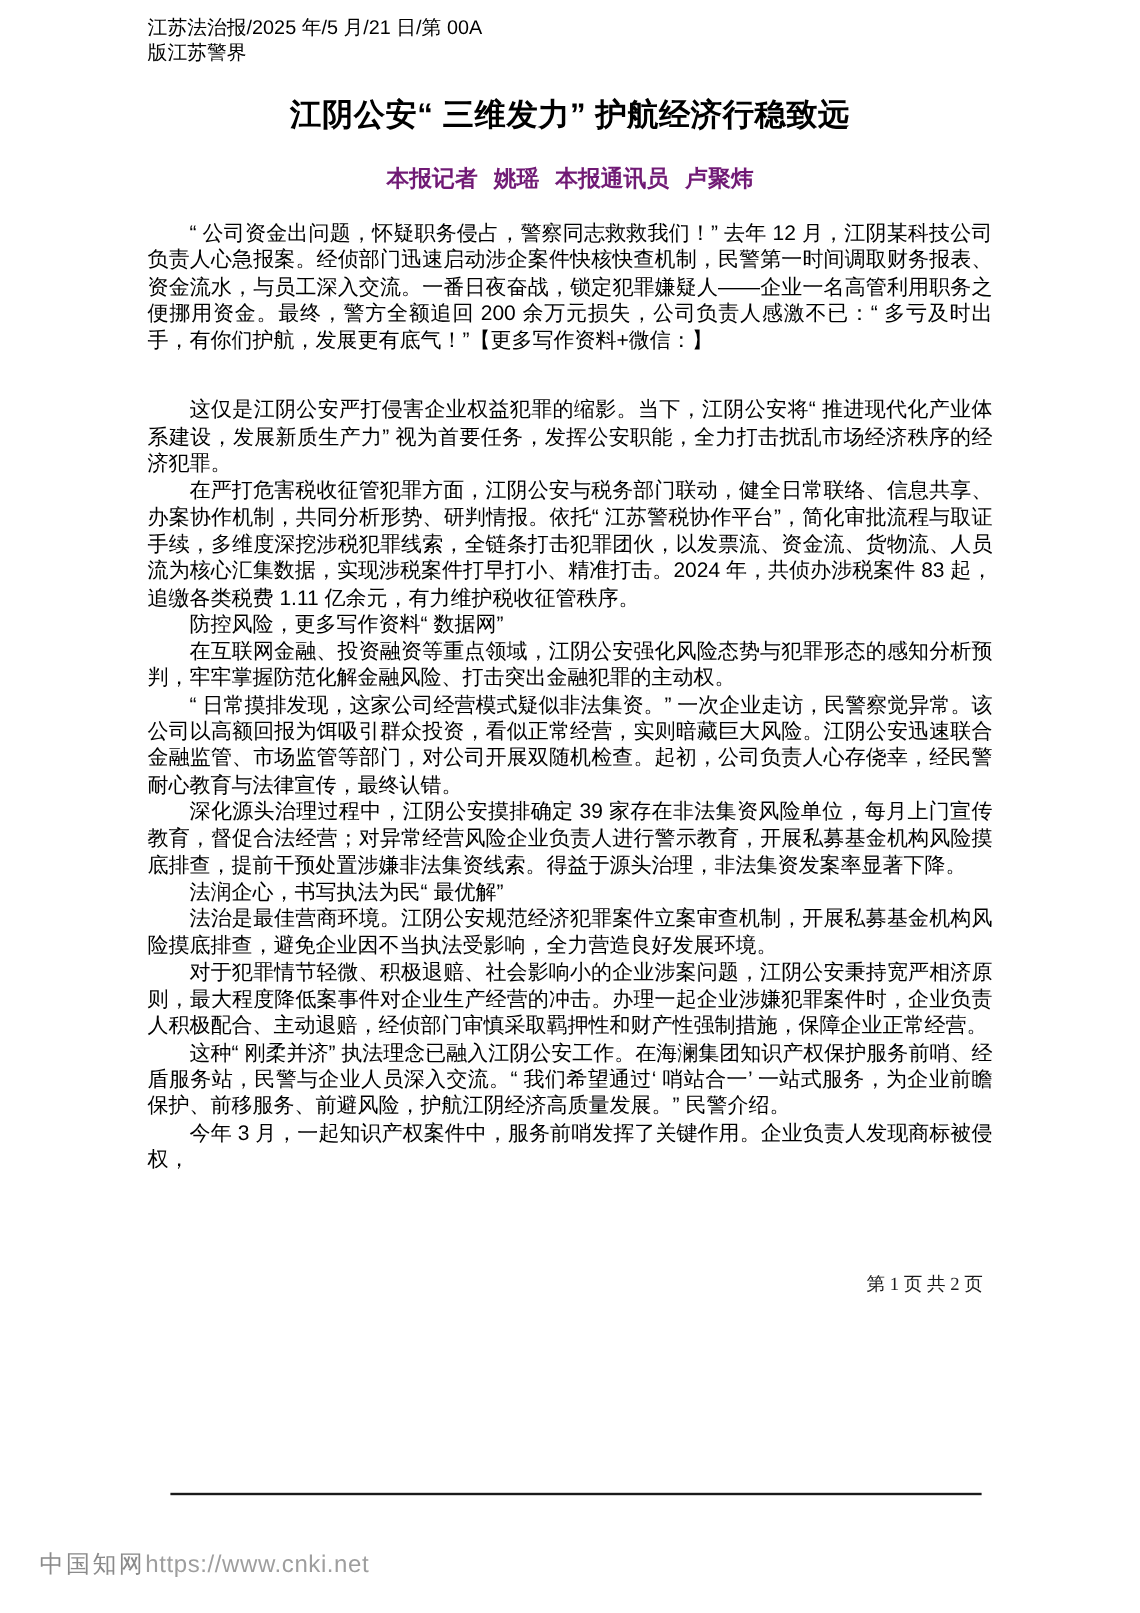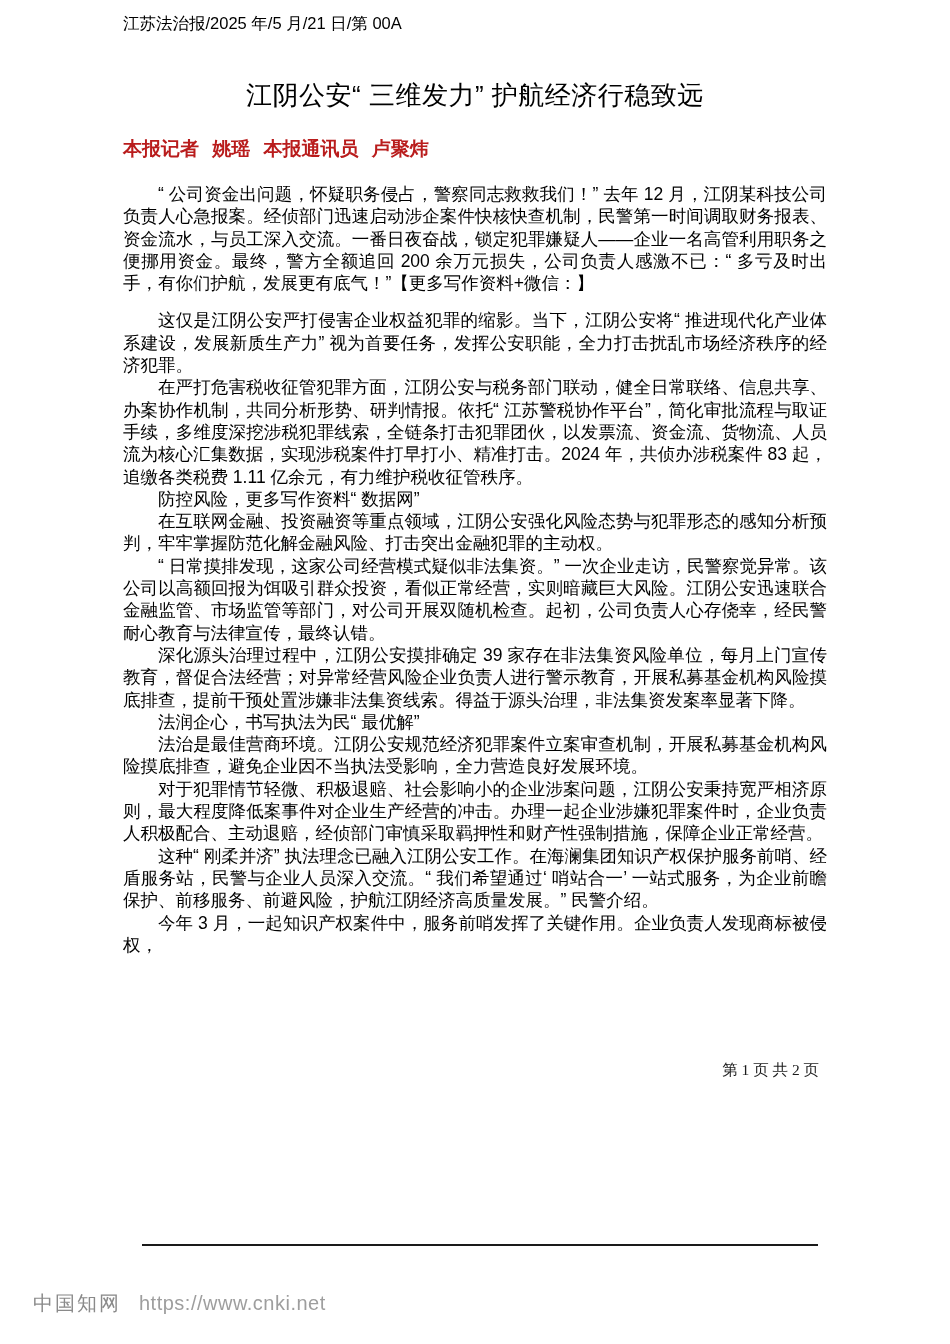--- a/index.html
+++ b/index.html
@@ -22,47 +22,47 @@
     line-height: 21px;
     color: #000000;
   }
   .article-title {
     position: absolute;
     left: 123px;
     top: 78px;
     width: 704px;
     text-align: center;
     font-size: 26px;
-    font-weight: normal;
+    font-weight: bold;
     letter-spacing: 0.5px;
     color: #000000;
   }
   .article-byline {
     position: absolute;
     left: 123px;
     top: 136px;
     width: 704px;
-    text-align: left;
+    text-align: center;
     font-size: 19px;
     font-weight: bold;
     word-spacing: 8px;
-    color: #b91c1c;
+    color: #701a75;
   }
   .article-body {
     position: absolute;
     left: 123px;
     top: 183px;
     width: 704px;
     font-size: 17.5px;
     line-height: 22.3px;
     text-align: justify;
     color: #000000;
   }
   .para { text-indent: 2em; margin: 0; }
-  .para.gap-after { margin-bottom: 15px; }
+  .para.gap-after { margin-bottom: 36px; }
   .page-footer {
     position: absolute;
     top: 1060px;
     left: 123px;
     width: 696px;
     text-align: right;
     font-family: "Liberation Serif", "DejaVu Serif", serif;
     font-size: 15.5px;
     color: #1a1a1a;
   }
@@ -73,41 +73,41 @@
     width: 676px;
     height: 2px;
     background: #1a1a1a;
   }
   .watermark {
     position: absolute;
     left: 33px;
     top: 1290px;
     display: flex;
     align-items: baseline;
-    gap: 18px;
   }
   .wm-brand {
     font-size: 20px;
     color: #8a8a8a;
     letter-spacing: 2px;
     font-weight: 500;
   }
   .wm-url {
     font-size: 20px;
     color: #9e9e9e;
     letter-spacing: 0.5px;
   }
 </style>
 </head>
 <body>
 
 <div class="page">
 
   <div class="source-header">
     <div>江苏法治报/2025 年/5 月/21 日/第 00A</div>
+    <div>版江苏警界</div>
   </div>
 
   <div class="article-title">江阴公安“ 三维发力” 护航经济行稳致远</div>
 
   <div class="article-byline">本报记者 姚瑶 本报通讯员 卢聚炜</div>
 
   <div class="article-body">
       <div class="para gap-after">“ 公司资金出问题，怀疑职务侵占，警察同志救救我们！” 去年 12 月，江阴某科技公司负责人心急报案。经侦部门迅速启动涉企案件快核快查机制，民警第一时间调取财务报表、资金流水，与员工深入交流。一番日夜奋战，锁定犯罪嫌疑人——企业一名高管利用职务之便挪用资金。最终，警方全额追回 200 余万元损失，公司负责人感激不已：“ 多亏及时出手，有你们护航，发展更有底气！”【更多写作资料+微信：】</div>
       <div class="para">这仅是江阴公安严打侵害企业权益犯罪的缩影。当下，江阴公安将“ 推进现代化产业体系建设，发展新质生产力” 视为首要任务，发挥公安职能，全力打击扰乱市场经济秩序的经济犯罪。</div>
       <div class="para">在严打危害税收征管犯罪方面，江阴公安与税务部门联动，健全日常联络、信息共享、办案协作机制，共同分析形势、研判情报。依托“ 江苏警税协作平台”，简化审批流程与取证手续，多维度深挖涉税犯罪线索，全链条打击犯罪团伙，以发票流、资金流、货物流、人员流为核心汇集数据，实现涉税案件打早打小、精准打击。2024 年，共侦办涉税案件 83 起，追缴各类税费 1.11 亿余元，有力维护税收征管秩序。</div>

